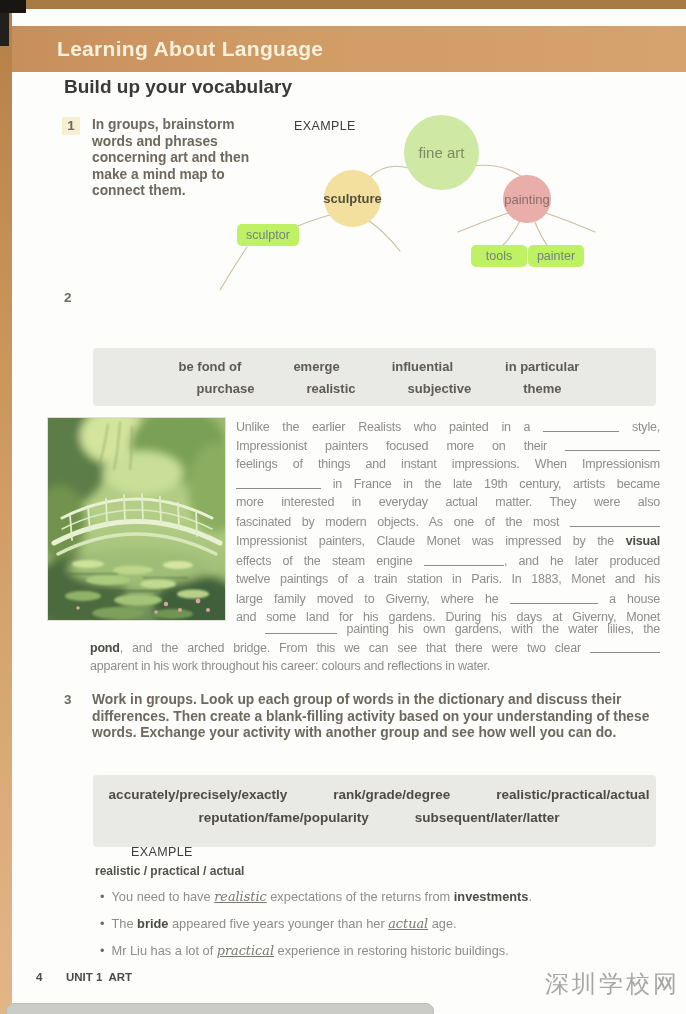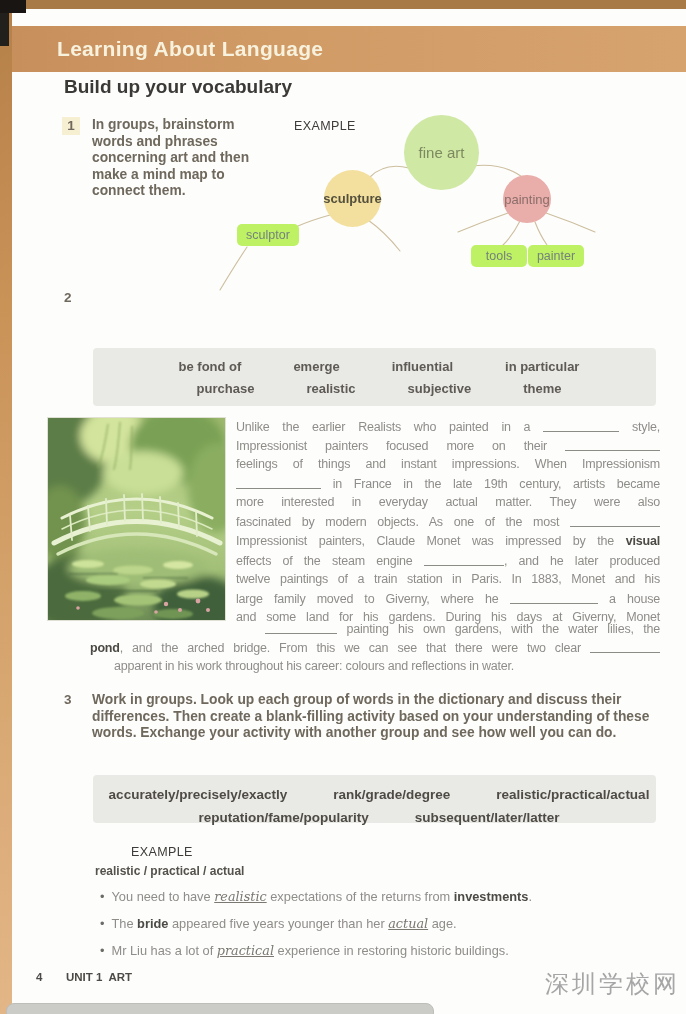--- a/index.html
+++ b/index.html
@@ -33,34 +33,34 @@
   .mm-painting{left:293px;top:65px;width:48px;height:48px;background:#e9adaa;
                font-size:13px;color:#8b6e6a;}
   .mm-leaf{position:absolute;background:#bef264;border-radius:5px;display:flex;
            align-items:center;justify-content:center;font-size:12.5px;color:#74827b;}
   .mm-sculptor{left:27px;top:114px;width:62px;height:22px;}
   .mm-tools{left:261px;top:135px;width:56px;height:22px;}
   .mm-painter{left:318px;top:135px;width:56px;height:22px;}
   
   .word-box{position:absolute;left:93px;width:563px;background:#e9e9e5;border-radius:4px;}
   .wb1{top:348px;height:58px;padding-top:11px;box-sizing:border-box;}
-  .wb2{top:775px;height:48px;padding-top:12px;box-sizing:border-box;}
+  .wb2{top:775px;height:72px;padding-top:12px;box-sizing:border-box;}
   .wb-row{display:flex;justify-content:center;margin-left:9px;}
   .wb1 .wb-row{gap:52px;margin-bottom:7px;font-size:13px;font-weight:bold;color:#5e5a54;}
   .wb2 .wb-row{gap:46px;margin-bottom:8px;font-size:13.5px;font-weight:bold;color:#4e4b44;}
   
   .monet-wrap{position:absolute;left:48px;top:418px;width:177px;height:202px;
               outline:1px solid #e0e0d4;}
   
   .passage-col{position:absolute;left:236px;top:419px;width:424px;}
   .passage-bottom{position:absolute;left:90px;top:621px;width:570px;}
   .pl{height:19.1px;font-size:12.5px;letter-spacing:-0.2px;color:#8f8d89;
       text-align:justify;text-align-last:justify;overflow:visible;}
   .pl-indent{margin-left:175px;width:395px;}
-  .pl-left{text-align:right;text-align-last:left;margin-left:24px;}
+  .pl-left{text-align:right;text-align-last:left;}
   .seg-blank{display:inline-block;height:11px;border-bottom:1px solid #8d8b86;transform:translateY(1px);}
   .seg-bold{font-weight:bold;color:#4c4a45;}
   .seg-uword{font-family:"DejaVu Serif",serif;font-style:italic;text-decoration:underline;color:#7a7871;}
   
   .example-group{position:absolute;left:95px;top:864px;font-size:12px;font-weight:bold;color:#55524c;}
   .bullet-line{position:absolute;left:100px;width:560px;font-size:12.8px;color:#8f8d89;}
   .bullet-mark{margin-right:7px;color:#6d6b66;}
   
   .footer-pagenum{position:absolute;left:36px;top:971px;font-size:11.5px;font-weight:bold;color:#4c4a46;}
   .footer-unit{position:absolute;left:66px;top:971px;font-size:11.5px;font-weight:bold;color:#4c4a46;white-space:pre;}

